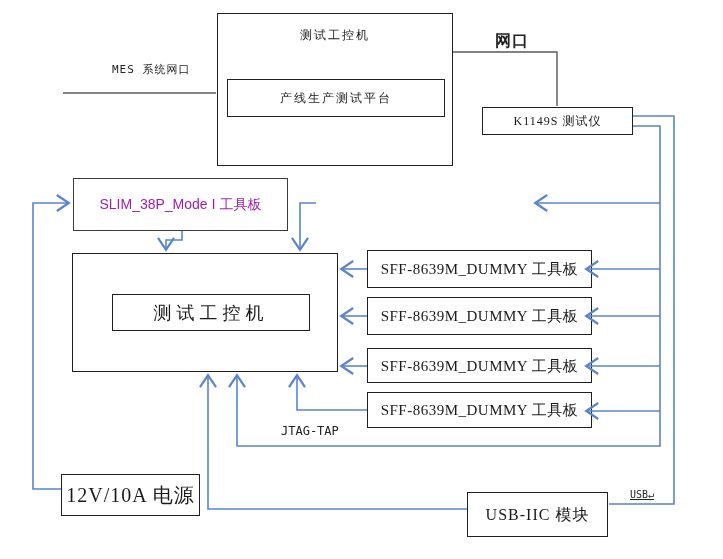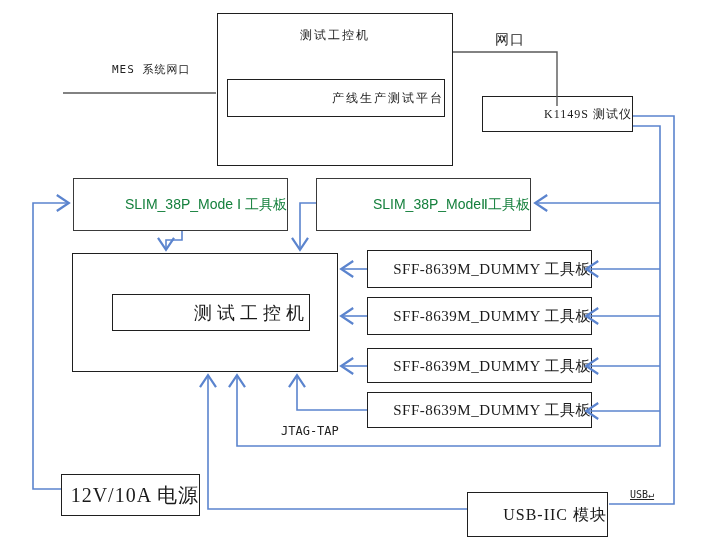--- a/index.html
+++ b/index.html
@@ -6,34 +6,34 @@
   .canvas{
     position:relative;width:723px;height:559px;background:#ffffff;overflow:hidden;
     font-family:"Liberation Serif","DejaVu Serif",serif;color:#1a1a1a;
   }
   .box{
     position:absolute;background:#ffffff;border:1px solid #1f1f1f;
     box-sizing:border-box;
   }
   .box .center{
     position:absolute;left:0;right:0;top:50%;transform:translateY(-50%);
-    text-align:right;white-space:nowrap;
+    text-align:center;white-space:nowrap;
   }
   
   .ipc{left:217px;top:13px;width:236px;height:153px;}
   .ipc-title{position:absolute;left:0;right:0;top:13px;text-align:center;
     font-size:12px;letter-spacing:2px;}
   .platform{position:absolute;left:9px;top:65px;width:218px;height:38px;
     border:1px solid #1f1f1f;background:#fff;box-sizing:border-box;}
   .platform .center{font-size:12px;letter-spacing:2px;}
-  .k1149s{left:482px;top:96px;width:151px;height:36px;}
+  .k1149s{left:482px;top:107px;width:151px;height:28px;}
   .k1149s .center{font-size:12px;letter-spacing:1px;}
   .slim{width:215px;height:53px;border-color:#3a3a3a;}
   .slim .center{font-family:"Liberation Sans","DejaVu Sans",sans-serif;
-    font-size:14px;color:#15803d;}
+    font-size:14px;color:#a21caf;}
   .slim1{left:73px;top:178px;}
   .slim2{left:316px;top:178px;}
   .dut{left:72px;top:253px;width:266px;height:119px;}
   .dut-title{position:absolute;left:0;right:0;top:10px;text-align:center;
     font-family:"DejaVu Sans Mono","Liberation Mono",monospace;
     font-size:11px;letter-spacing:1px;}
   .dut-inner{position:absolute;left:39px;top:40px;width:198px;height:37px;
     border:1px solid #1f1f1f;background:#fff;box-sizing:border-box;}
   .dut-inner .center{font-size:18px;letter-spacing:5px;}
   .sff{left:367px;width:225px;}
@@ -45,21 +45,21 @@
   .power{left:61px;top:474px;width:139px;height:42px;}
   .power .center{font-size:20px;letter-spacing:1px;}
   .usbiic{left:467px;top:492px;width:141px;height:45px;}
   .usbiic .center{font-size:16px;letter-spacing:1px;}
   
   .wire-label{
     position:absolute;white-space:nowrap;color:#222;
     font-family:"DejaVu Sans Mono","Liberation Mono",monospace;
   }
   .lbl-mes{left:112px;top:62px;font-size:11px;letter-spacing:1px;}
-  .lbl-net{left:495px;top:31px;font-size:14px;letter-spacing:1px;}
+  .lbl-net{left:495px;top:31px;font-size:16px;letter-spacing:1px;font-weight:bold;}
   .lbl-jtag{left:281px;top:424px;font-size:12px;}
   .lbl-usb{left:630px;top:489px;font-size:10px;text-decoration:underline;}
   
   svg.wires{position:absolute;left:0;top:0;pointer-events:none;}
 </style>
 </head>
 <body>
 
 <div class="canvas">
 
@@ -69,23 +69,20 @@
       <div class="center">产线生产测试平台</div>
     </div>
   </div>
 
   <div class="box k1149s">
     <div class="center">K1149S 测试仪</div>
   </div>
 
   <div class="box slim slim1">
     <div class="center">SLIM_38P_Mode Ⅰ 工具板</div>
-  </div>
-  <div class="box slim slim2">
-    <div class="center">SLIM_38P_ModeⅡ工具板</div>
   </div>
 
   <div class="box dut">
     <div class="dut-inner">
       <div class="center">测试工控机</div>
     </div>
   </div>
 
   <div class="box sff sff1">
     <div class="center">SFF-8639M_DUMMY 工具板</div>

